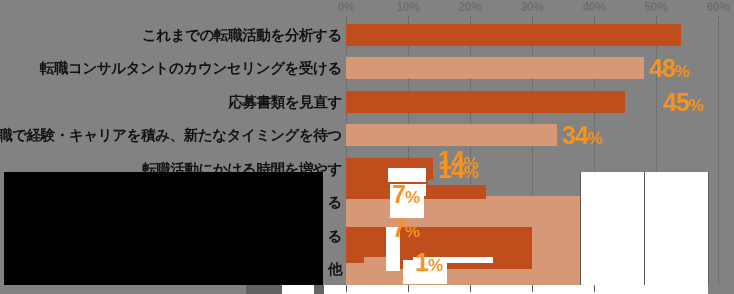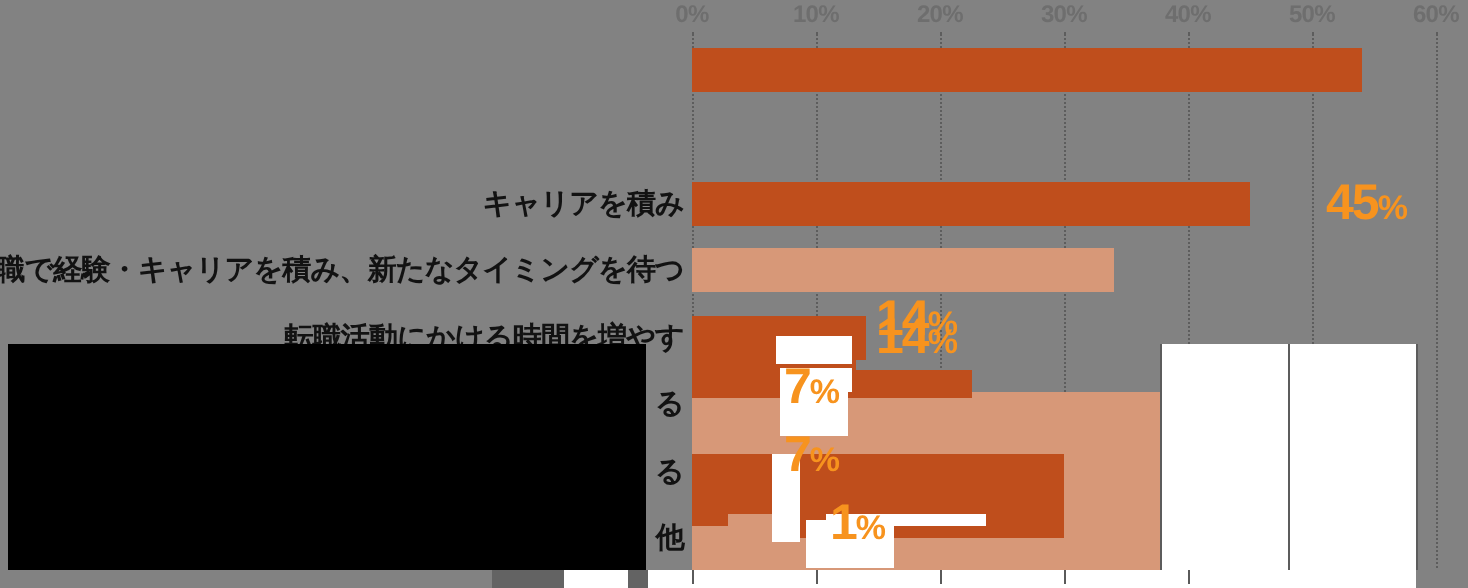--- a/index.html
+++ b/index.html
@@ -162,33 +162,40 @@
   <div class="gridline" style="left:408px"></div>
   <div class="gridline" style="left:470px"></div>
   <div class="gridline" style="left:532px"></div>
   <div class="gridline" style="left:594px"></div>
   <div class="gridline" style="left:656px"></div>
   <div class="gridline" style="left:718px"></div>
 
   <div class="rows-layer">
 
     <div class="row" style="top:0px">
+      <span class="row-label">これまでの転職活動を分析する</span>
       <div class="bar dark" style="width:335px"></div>
     </div>
 
+    <div class="row" style="top:33.5px">
+      <span class="row-label">転職コンサルタントのカウンセリングを受ける</span>
+      <div class="bar light" style="width:298px"></div>
+      <span class="bar-value" style="left:649px">48<span class="pct">%</span></span>
+    </div>
 
     <div class="row" style="top:67px">
-      <span class="row-label">キャリアを積み</span>
+      <span class="row-label">応募書類を見直す</span>
       <div class="bar dark" style="width:279px"></div>
       <span class="bar-value" style="left:663px">45<span class="pct">%</span></span>
     </div>
 
     <div class="row" style="top:100.5px">
       <span class="row-label">現職で経験・キャリアを積み、新たなタイミングを待つ</span>
       <div class="bar light" style="width:211px"></div>
+      <span class="bar-value" style="left:562px">34<span class="pct">%</span></span>
     </div>
 
     <div class="row" style="top:134px">
       <span class="row-label">転職活動にかける時間を増やす</span>
       <div class="bar dark" style="width:87px"></div>
       <span class="bar-value" style="left:438px">14<span class="pct">%</span></span>
     </div>
 
     <div class="row" style="top:167.5px">
       <span class="row-label">る</span>

